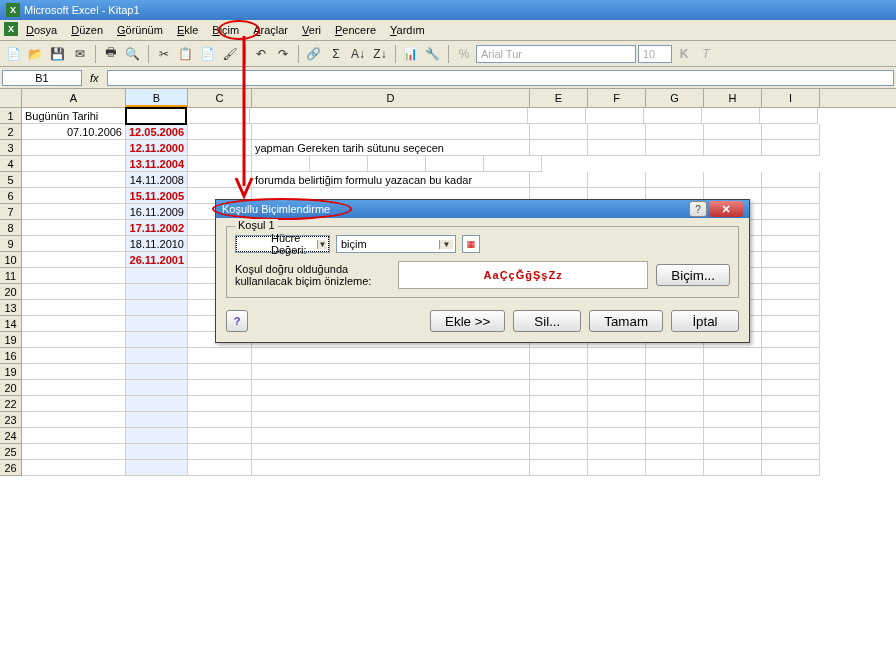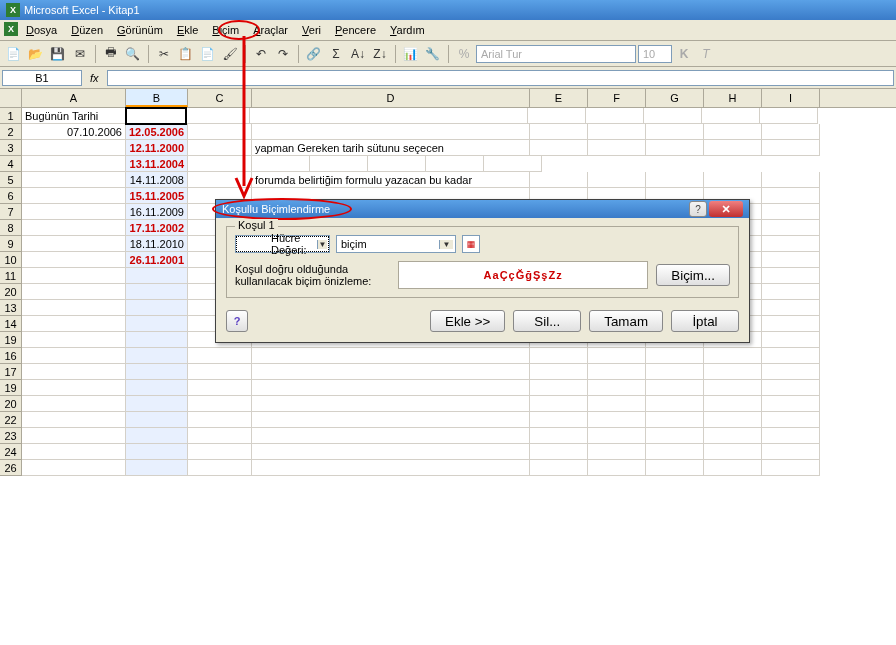--- a/index.html
+++ b/index.html
@@ -594,32 +594,20 @@
         <div class="cell sel-col" style="width: 62px;"></div>
         <div class="cell" style="width: 64px;"></div>
         <div class="cell" style="width: 278px;"></div>
         <div class="cell" style="width: 58px;"></div>
         <div class="cell" style="width: 58px;"></div>
         <div class="cell" style="width: 58px;"></div>
         <div class="cell" style="width: 58px;"></div>
         <div class="cell" style="width: 58px;"></div>
       </div>
       <div class="row">
-        <div class="row-h">17</div>
-        <div class="cell" style="width: 104px;"></div>
-        <div class="cell sel-col" style="width: 62px;"></div>
-        <div class="cell" style="width: 64px;"></div>
-        <div class="cell" style="width: 278px;"></div>
-        <div class="cell" style="width: 58px;"></div>
-        <div class="cell" style="width: 58px;"></div>
-        <div class="cell" style="width: 58px;"></div>
-        <div class="cell" style="width: 58px;"></div>
-        <div class="cell" style="width: 58px;"></div>
-      </div>
-      <div class="row">
         <div class="row-h">19</div>
         <div class="cell" style="width: 104px;"></div>
         <div class="cell sel-col" style="width: 62px;"></div>
         <div class="cell" style="width: 64px;"></div>
         <div class="cell" style="width: 278px;"></div>
         <div class="cell" style="width: 58px;"></div>
         <div class="cell" style="width: 58px;"></div>
         <div class="cell" style="width: 58px;"></div>
         <div class="cell" style="width: 58px;"></div>
         <div class="cell" style="width: 58px;"></div>
@@ -655,20 +643,32 @@
         <div class="cell" style="width: 64px;"></div>
         <div class="cell" style="width: 278px;"></div>
         <div class="cell" style="width: 58px;"></div>
         <div class="cell" style="width: 58px;"></div>
         <div class="cell" style="width: 58px;"></div>
         <div class="cell" style="width: 58px;"></div>
         <div class="cell" style="width: 58px;"></div>
       </div>
       <div class="row">
         <div class="row-h">24</div>
+        <div class="cell" style="width: 104px;"></div>
+        <div class="cell sel-col" style="width: 62px;"></div>
+        <div class="cell" style="width: 64px;"></div>
+        <div class="cell" style="width: 278px;"></div>
+        <div class="cell" style="width: 58px;"></div>
+        <div class="cell" style="width: 58px;"></div>
+        <div class="cell" style="width: 58px;"></div>
+        <div class="cell" style="width: 58px;"></div>
+        <div class="cell" style="width: 58px;"></div>
+      </div>
+      <div class="row">
+        <div class="row-h">25</div>
         <div class="cell" style="width: 104px;"></div>
         <div class="cell sel-col" style="width: 62px;"></div>
         <div class="cell" style="width: 64px;"></div>
         <div class="cell" style="width: 278px;"></div>
         <div class="cell" style="width: 58px;"></div>
         <div class="cell" style="width: 58px;"></div>
         <div class="cell" style="width: 58px;"></div>
         <div class="cell" style="width: 58px;"></div>
         <div class="cell" style="width: 58px;"></div>
       </div>

